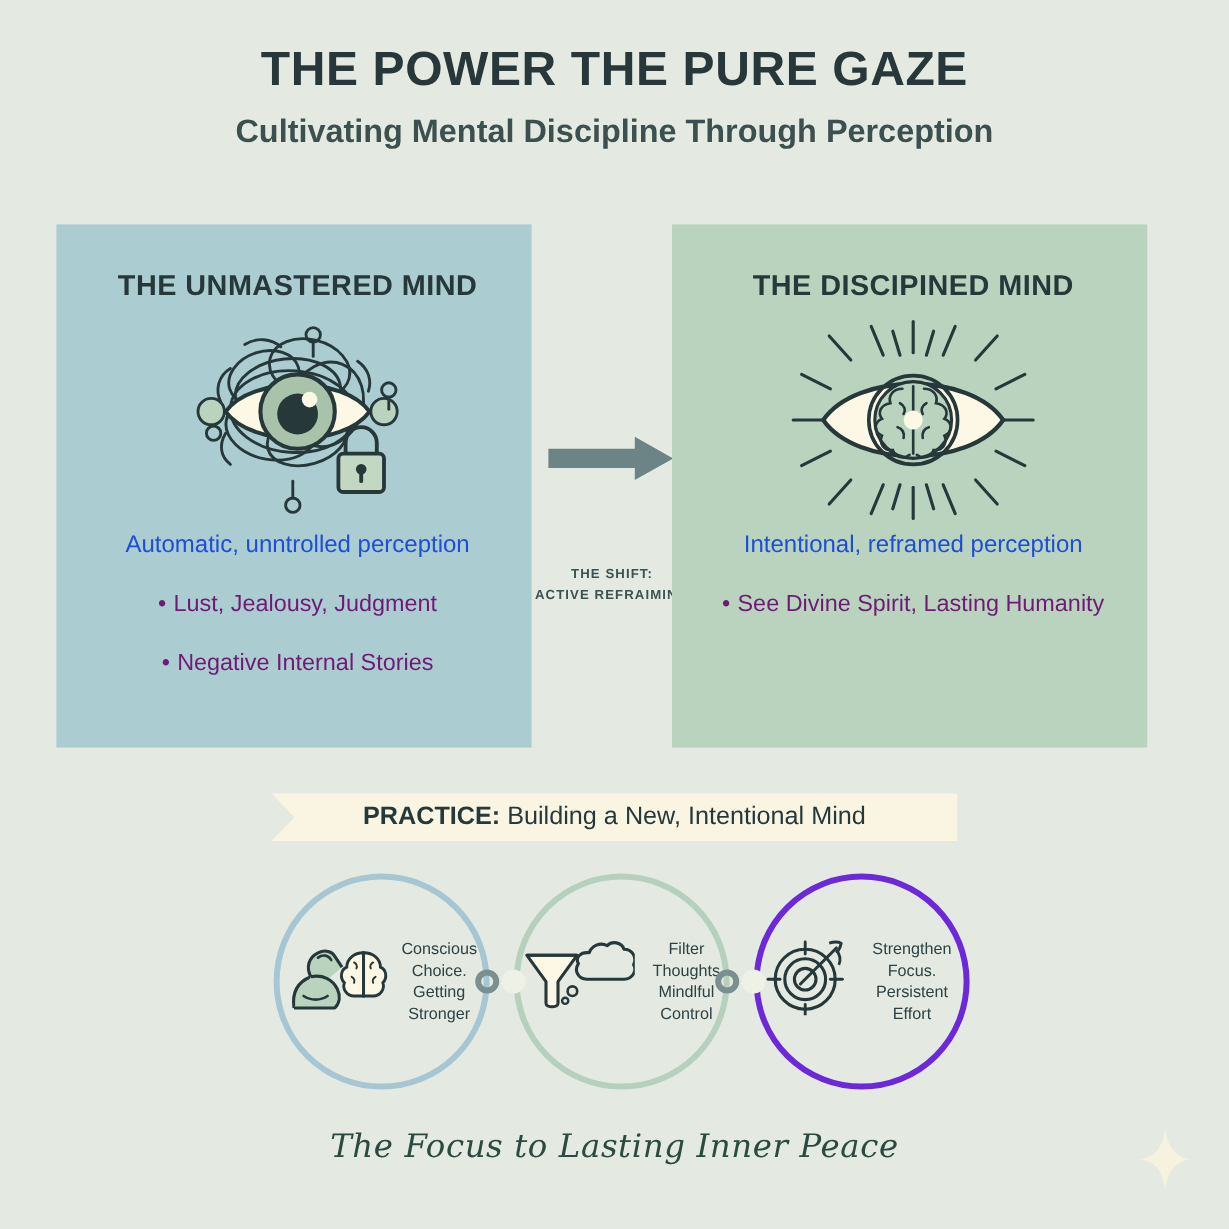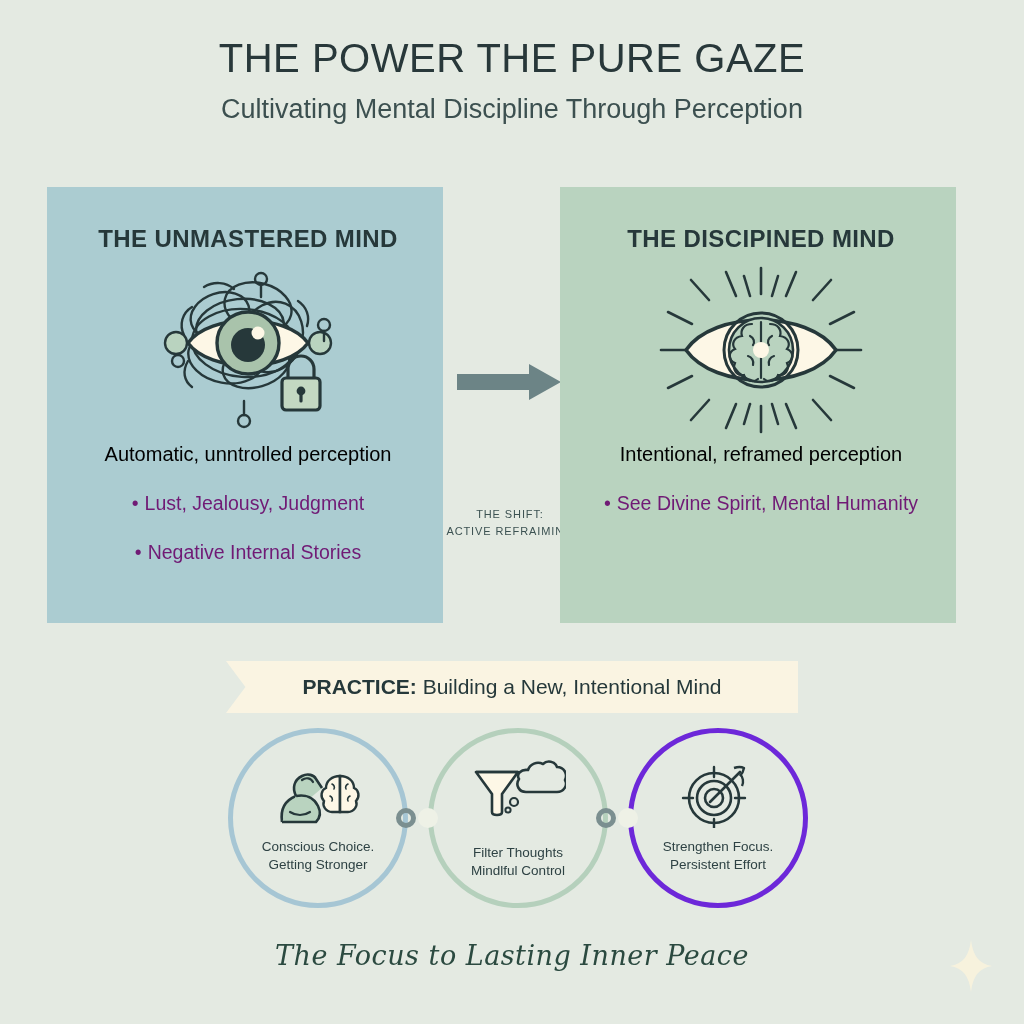--- a/index.html
+++ b/index.html
@@ -10,79 +10,79 @@
     color:#2a3c3c;
     overflow:hidden;
     position:relative;
   }
   .stage{position:absolute;inset:0;}
 
   
   .title{
     position:absolute;left:0;right:0;top:36px;
     text-align:center;
-    font-size:40px;font-weight:normal;letter-spacing:.5px;
+    font-size:40px;font-weight:bold;letter-spacing:.5px;
     color:#28383a;
   }
   .subtitle{
     position:absolute;left:0;right:0;top:94px;
     text-align:center;
-    font-size:27px;font-weight:400;
+    font-size:27px;font-weight:700;
     color:#3c5050;
   }
 
   
   .panel{
     position:absolute;top:187px;width:396px;height:436px;
     box-sizing:border-box;
     padding:38px 26px 0 32px;
   }
   .panel.left{left:47px;background:#abccd1;}
   .panel.right{left:560px;background:#b9d3bf;}
   .panel-title{
     text-align:center;font-size:24px;font-weight:bold;letter-spacing:.4px;
     color:#26383a;margin:0;
   }
   .icon-wrap{height:178px;display:flex;align-items:center;justify-content:center;margin-top:8px;}
   .panel-lead{
-    text-align:center;font-size:20px;color:#000000;margin:4px 0 0 0;
+    text-align:center;font-size:20px;color:#1d4ed8;margin:4px 0 0 0;
   }
   .bullets{list-style:none;margin:26px 0 0 0;padding:0;}
   .bullets li{
     font-size:19.5px;color:#701a75;margin:0 0 26px 0;text-align:center;
   }
   .bullets li .dot{margin-right:6px;}
 
   
   .shift{
     position:absolute;left:443px;top:360px;width:134px;text-align:center;
   }
   .shift-label{
-    margin-top:98px;font-size:11px;font-weight:normal;letter-spacing:.9px;
+    margin-top:62px;font-size:11px;font-weight:bold;letter-spacing:.9px;
     color:#3c5252;line-height:1.55;
   }
 
   
   .ribbon{
-    position:absolute;left:226px;top:661px;width:572px;height:52px;
+    position:absolute;left:226px;top:661px;width:572px;height:40px;
     background:#faf4e2;
     display:flex;align-items:center;justify-content:center;
     clip-path:polygon(0 0,100% 0,100% 100%,0 100%,3.4% 50%);
   }
   .ribbon-inner{
     font-size:21px;color:#25383a;white-space:nowrap;
   }
   .ribbon-inner .strong{font-weight:bold;}
 
   
   .circles{position:absolute;left:0;right:0;top:728px;height:190px;}
   .circ{
     position:absolute;top:0;width:180px;height:180px;border-radius:50%;
     box-sizing:border-box;
-    display:flex;flex-direction:column;align-items:center;justify-content:center;
+    display:flex;align-items:center;justify-content:center;
   }
   .circ.c1{left:228px;border:5px solid #a6c6d4;}
   .circ.c2{left:428px;border:5px solid #b5d0bc;gap:12px;}
   .circ.c3{left:628px;border:5px solid #6d28d9;justify-content:center;}
   .circ .ic{height:66px;display:flex;align-items:flex-end;justify-content:center;margin-bottom:10px;}
   .circ .cap{
     text-align:center;font-size:13.5px;line-height:1.32;color:#2e4244;
   }
   .conn{position:absolute;top:80px;}
   .conn .ring{
@@ -211,21 +211,21 @@
           <path d="M116 72c-4 2-5 6-3 9"></path>
           <path d="M92 92c4 1 6 5 5 9"></path>
           <path d="M118 92c-4 1-6 5-5 9"></path>
         </g>
         <circle cx="105" cy="86" r="8" fill="#fdf7e6"></circle>
       </svg>
     </div>
 
     <div class="panel-lead">Intentional, reframed perception</div>
     <ul class="bullets">
-      <li><span class="dot">•</span><span>See Divine Spirit, Mental Humanity</span></li>
+      <li><span class="dot">•</span><span>See Divine Spirit, Lasting Humanity</span></li>
     </ul>
   </div>
 
   <div class="ribbon">
     <div class="ribbon-inner"><span class="strong">PRACTICE:</span><span> Building a New, Intentional Mind</span></div>
   </div>
 
   <div class="circles">
 
     <div class="circ c1">

